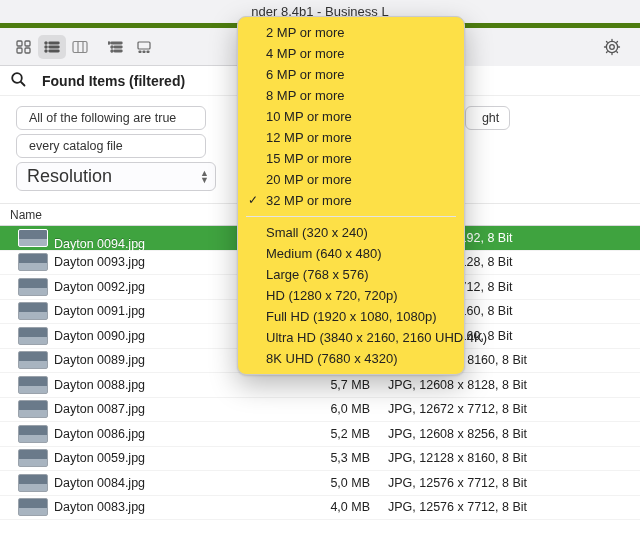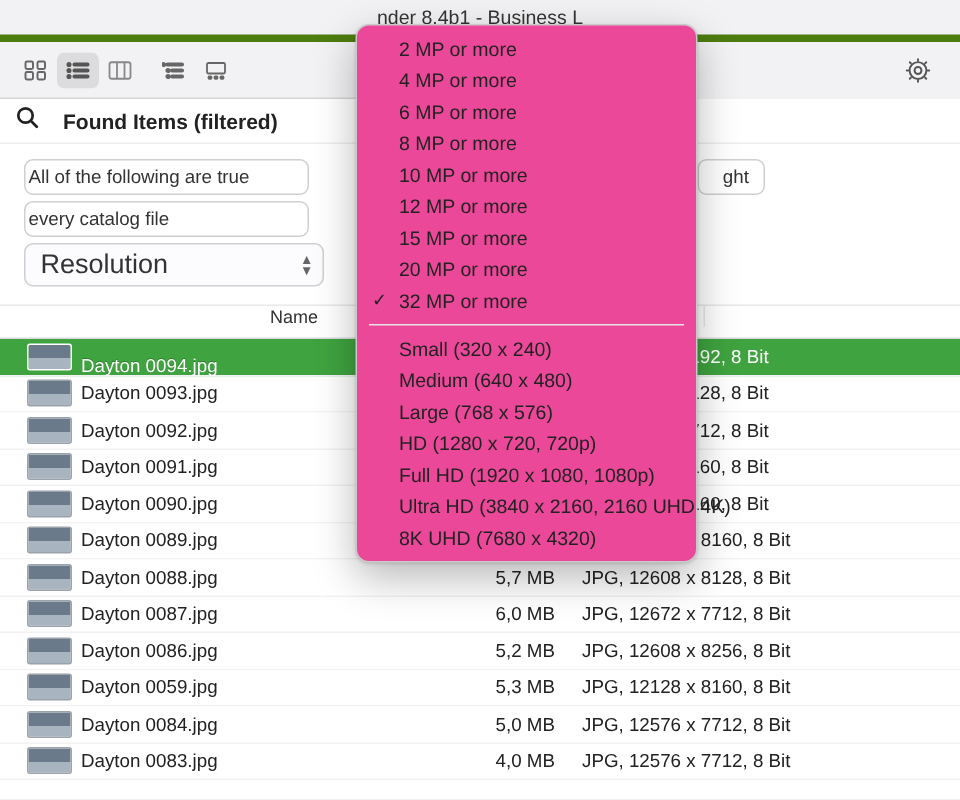--- a/index.html
+++ b/index.html
@@ -13,44 +13,44 @@
   .seg-btn.selected { background:#dcdcde; }
   .icon { display:inline-flex; }
   .gear-btn { width:28px; height:24px; border:none; background:transparent; display:flex; align-items:center; justify-content:center; color:#555;}
 
   .found-header { height: 30px; display:flex; align-items:center; padding:0 10px; gap:16px; background:#fff; border-bottom:1px solid #eee;}
   .found-header .mag { color:#222; }
   .found-header .flabel { font-size:14px; font-weight:700; color:#222; }
 
   .filter-area { background:#fff; padding:6px 0 8px 0; border-bottom:1px solid #e8e8e8;}
   .filter-row { margin:4px 16px; }
-  .filter-pill { display:inline-block; border:1px solid #cfcfd3; border-radius:6px; padding:4px 2px; font-size:12.5px; color:#333; background:#fff; min-width:190px; }
+  .filter-pill { display:inline-block; border:1px solid #cfcfd3; border-radius:6px; padding:4px 12px; font-size:12.5px; color:#333; background:#fff; min-width:190px; }
   .select-wrap { display:inline-flex; align-items:center; border:1px solid #cfcfd3; border-radius:6px; padding:3px 6px 3px 10px; background:#fcfcfe; min-width:200px; }
   .select-wrap .sel-label { font-size:18px; color:#333; flex:1; }
   .select-wrap .sel-arrows { font-size:9px; line-height:7px; color:#666; display:flex; flex-direction:column; }
 
   .right-btn { display:inline-block; border:1px solid #cfcfd3; border-radius:6px; padding:4px 10px 4px 16px; font-size:12.5px; background:#fff; color:#333;}
 
-  .col-headers { height:22px; background:#fff; border-bottom:1px solid #d9d9dc; display:flex; align-items:center; font-size:12px; color:#333; font-weight:500;flex-direction:column;}
+  .col-headers { height:22px; background:#fff; border-bottom:1px solid #d9d9dc; display:flex; align-items:center; font-size:12px; color:#333; font-weight:500;}
   .col-name { width:300px; padding-left:10px; border-right:1px solid #e8e8e8; }
   .col-size { width:80px; padding-left:8px; border-right:1px solid #e8e8e8;}
   .col-media { flex:1; padding-left:8px; }
 
   .rows { }
   .row { height:24.5px; display:flex; align-items:center; font-size:12.5px; color:#222; border-bottom:1px solid #f2f2f2; background:#fff;}
   .row.sel { background:#3fa33f; color:#fff; }
   .row.sel .c-name { color:#fff; text-shadow:0 -1px 0 rgba(0,0,0,.25);margin-top:13px; }
   .thumb { width:30px; height:18px; margin:0 6px 0 18px; border-radius:2px; background:linear-gradient(#6a7a8a 0 55%, #a8b4c0 55% 100%); border:1px solid #9aa2ab; flex:none;}
   .row.sel .thumb { border-color:#fff; }
   .c-name { width:246px; white-space:nowrap; overflow:hidden; text-overflow:ellipsis; }
   .c-size { width:80px; text-align:right; padding-right:10px; white-space:nowrap;}
   .c-media { flex:1; padding-left:8px; white-space:nowrap;}
 
   
-  .menu { position:absolute; left:237px; top:16px; width:228px; background:#ec4899; border:1px solid #c9c9cc; border-radius:9px; box-shadow:0 10px 28px rgba(0,0,0,.28), 0 1px 2px rgba(0,0,0,.12); padding:5px 0; z-index:100; }
+  .menu { position:absolute; left:237px; top:16px; width:228px; background:#fde047; border:1px solid #c9c9cc; border-radius:9px; box-shadow:0 10px 28px rgba(0,0,0,.28), 0 1px 2px rgba(0,0,0,.12); padding:5px 0; z-index:100; }
   .menu-item { position:relative; padding:3px 14px 3px 28px; font-size:13px; color:#222; white-space:nowrap; }
   .menu-item.checked::before { content:"✓"; position:absolute; left:10px; top:3px; font-size:12px; color:#222;}
   .menu-sep { height:1px; background:#e4e4e6; margin:5px 8px; }
 
   .right-cover { position:absolute; right:0; top:28px; width:180px; height:38px; background:#f2f2f4; display:flex; align-items:center; justify-content:flex-end; padding-right:14px; z-index:50;}
 </style>
 </head>
 <body>
 <div id="root">
 

